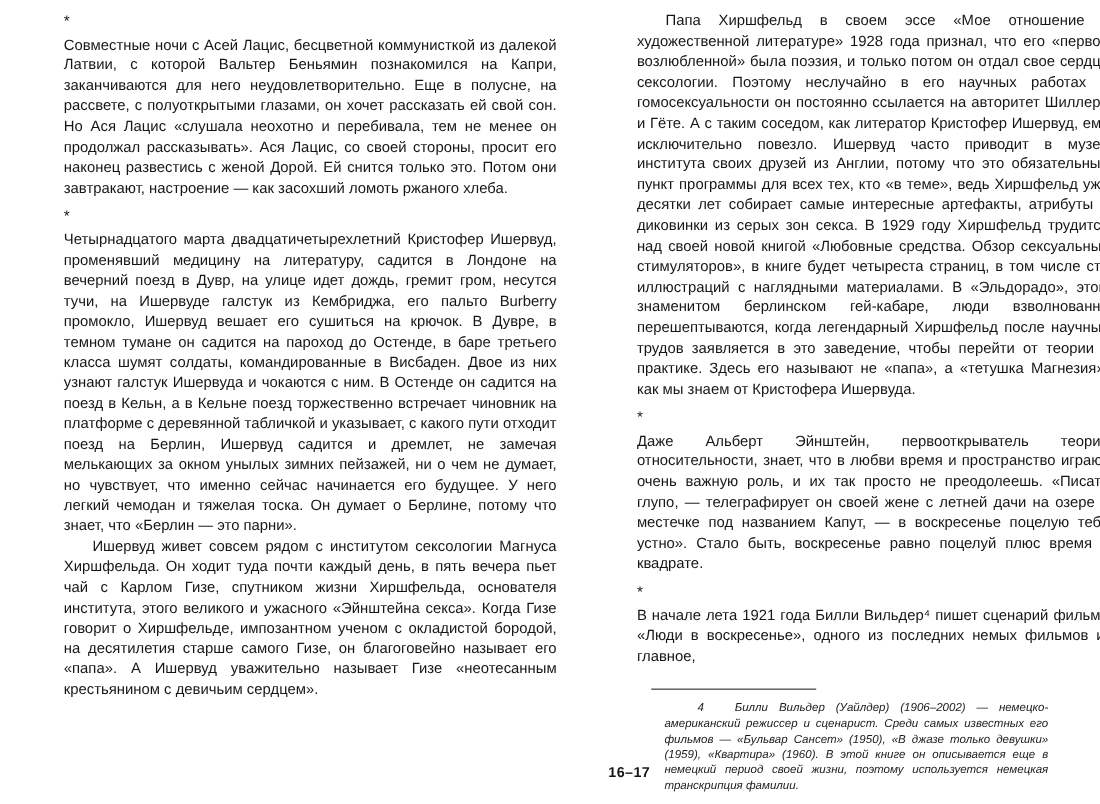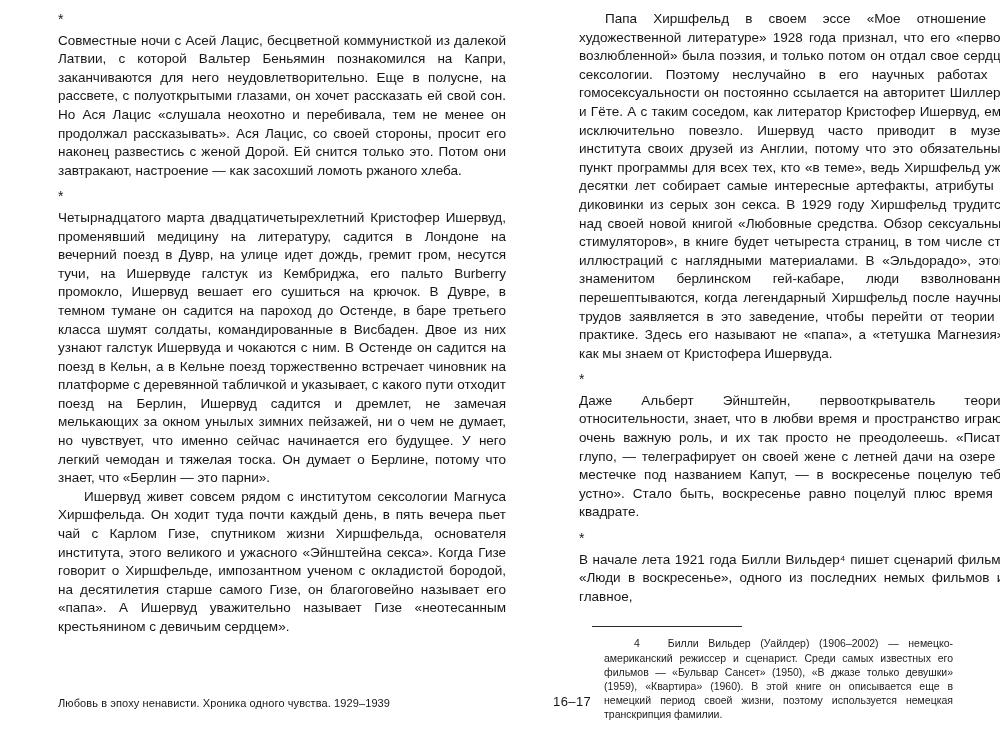--- a/index.html
+++ b/index.html
@@ -21,42 +21,42 @@
     hyphens:auto;
     -webkit-hyphens:auto;
   }
   p.indent { text-indent:26px; }
   .asterisk {
     font-size:14px;
     line-height:18.6px;
     margin:7px 0 3px 0;
   }
   .asterisk.first { margin-top:0; margin-bottom:3px; }
-  .footnote { margin-top:20px; margin-left:25px; margin-right:55px; }
+  .footnote { margin-top:20px; margin-left:25px; margin-right:55px;font-style:italic; }
   .fn-rule {
     width:150px;
     border-top:1px solid #2a2a2a;
     margin:0 0 9px -12px;
   }
   .fn-para {
     font-size:10.5px;
     line-height:14.2px;
     text-align:justify;
     text-indent:30px;
     color:#1c1c1c;
   }
   .fn-num { margin-right:28px; }
   .footer { position:absolute; left:0; top:693px; width:1000px; height:26px; }
   .footer-left {
     position:absolute; left:58px; top:4px;
     font-size:11px; letter-spacing:.1px;
   }
   .footer-pages {
     position:absolute; left:553px; top:1px;
-    font-size:13px; font-weight:normal; letter-spacing:.4px;
+    font-size:13px; font-weight:bold; letter-spacing:.4px;
   }
   .footer-right {
     position:absolute; right:15px; top:1px;
     font-size:13px;
     margin-top:40px;
   }
 </style>
 </head>
 <body>
 
@@ -77,18 +77,17 @@
     <div class="asterisk">*</div>
     <p class="para">В начале лета 1921 года Билли Вильдер⁴ пишет сценарий фильма «Люди в воскресенье», одного из последних немых фильмов и, главное,</p>
 
     <div class="footnote">
       <div class="fn-rule"></div>
       <p class="fn-para"><span class="fn-num">4</span><span>Билли Вильдер (Уайлдер) (1906–2002) — немецко-американский режиссер и сценарист. Среди самых известных его фильмов — «Бульвар Сансет» (1950), «В джазе только девушки» (1959), «Квартира» (1960). В этой книге он описывается еще в немецкий период своей жизни, поэтому используется немецкая транскрипция фамилии.</span></p>
     </div>
   </div>
 
   <div class="footer">
-    <span class="footer-left">Любовь в эпоху ненависти. Хроника одного чувства. 1929–1939</span>
     <span class="footer-pages">16–17</span>
     <span class="footer-right">До</span>
   </div>
 
 </div>
 
 </body></html>

